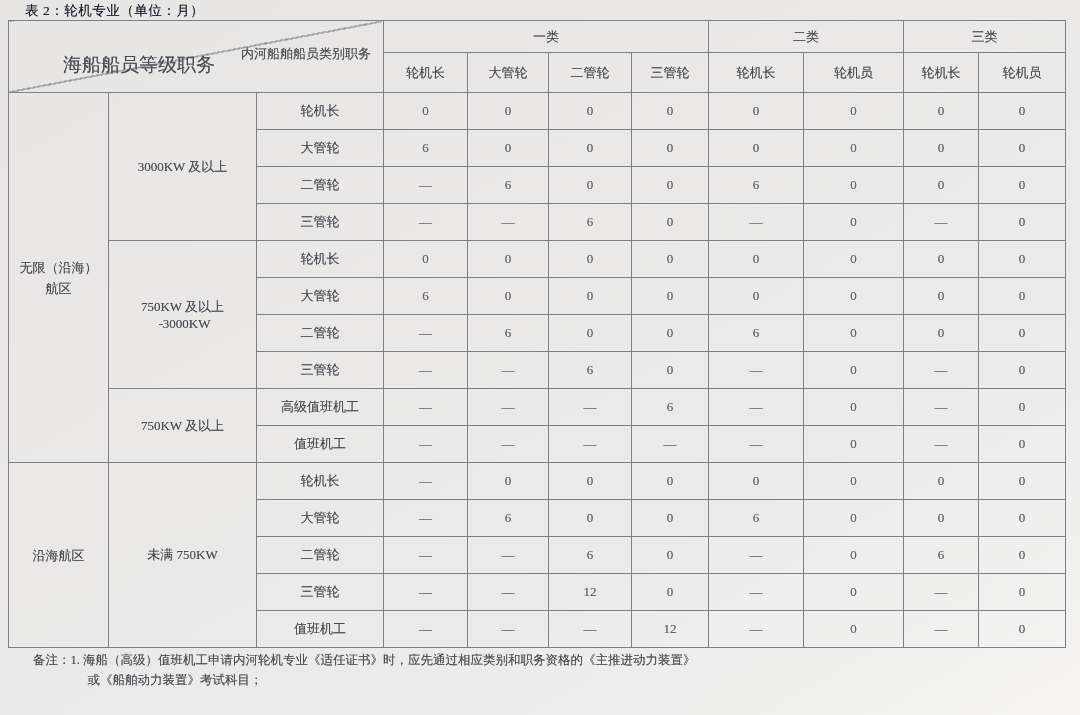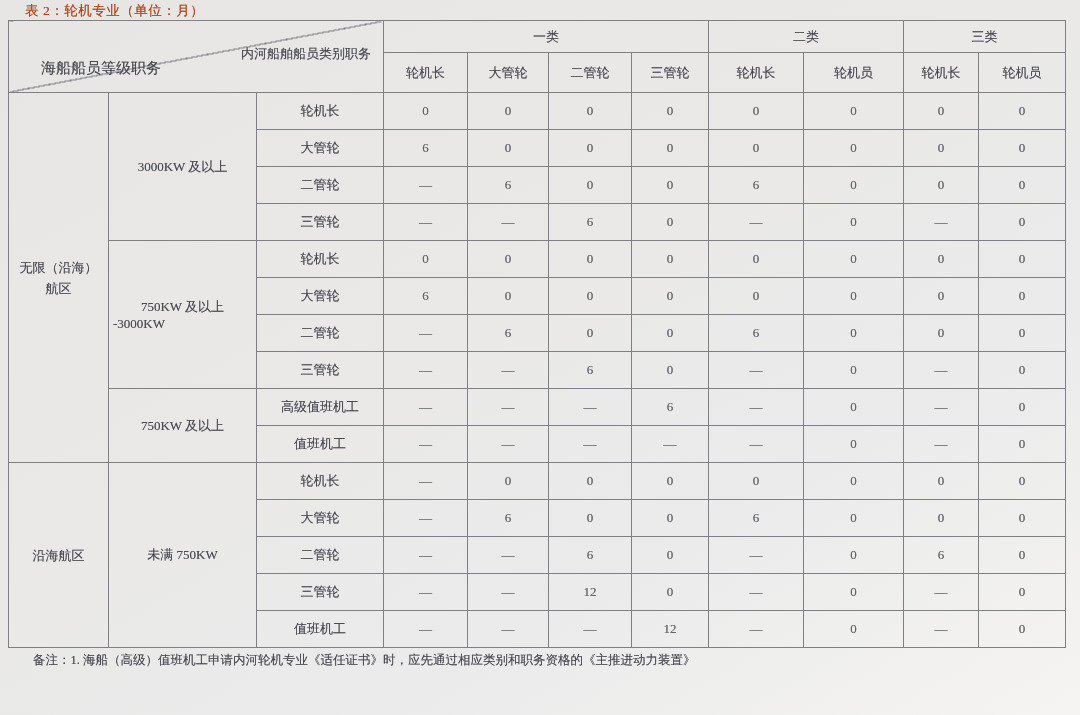--- a/index.html
+++ b/index.html
@@ -14,21 +14,21 @@
     font-family: "Liberation Serif", "DejaVu Serif", serif;
     color: #494952;
     overflow: hidden;
   }
   .title {
     position: absolute;
     left: 25px;
     top: 2px;
     font-size: 13.5px;
     letter-spacing: 0.5px;
-    color: #c2410c;
+    color: #0f172a;
     text-shadow: 0 0 0.5px rgba(60,60,70,0.55);
     text-align: center;
   }
   table.grid {
     position: absolute;
     left: 8px;
     top: 20px;
     width: 1057px;
     border-collapse: collapse;
     table-layout: fixed;
@@ -54,28 +54,28 @@
       transparent calc(50% + 0.2px));
   }
   td.corner .corner-top {
     position: absolute;
     right: 12px;
     top: 24px;
     font-size: 13px;
   }
   td.corner .corner-bottom {
     position: absolute;
-    left: 32px;
+    left: 54px;
     bottom: 14px;
-    font-size: 15px;
+    font-size: 19px;
   }
   td.area-cell { font-size: 13px; line-height: 21px; margin-left: 32px; }
   td.power-cell { font-size: 13px; }
   td.power-cell .pline2 {
-    text-align: left;
+    text-align: center;
     padding-left: 4px;
   }
   td.duty-cell { font-size: 13px; }
   td.value-cell {
     font-size: 12.5px;
     color: #63636c;
   }
   .notes {
     position: absolute;
     left: 33px;
@@ -310,15 +310,16 @@
       <td class="value-cell">0</td>
     </tr>
   </tbody>
 </table>
 
 <div class="notes">
   <div class="note-flex">
     <span class="note-label">备注：</span>
     <div class="note-body">
       <div>1. 海船（高级）值班机工申请内河轮机专业《适任证书》时，应先通过相应类别和职务资格的《主推进动力装置》</div>
+      <div class="n1b">或《船舶动力装置》考试科目；</div>
     </div>
   </div>
 </div>
 
 </body></html>

